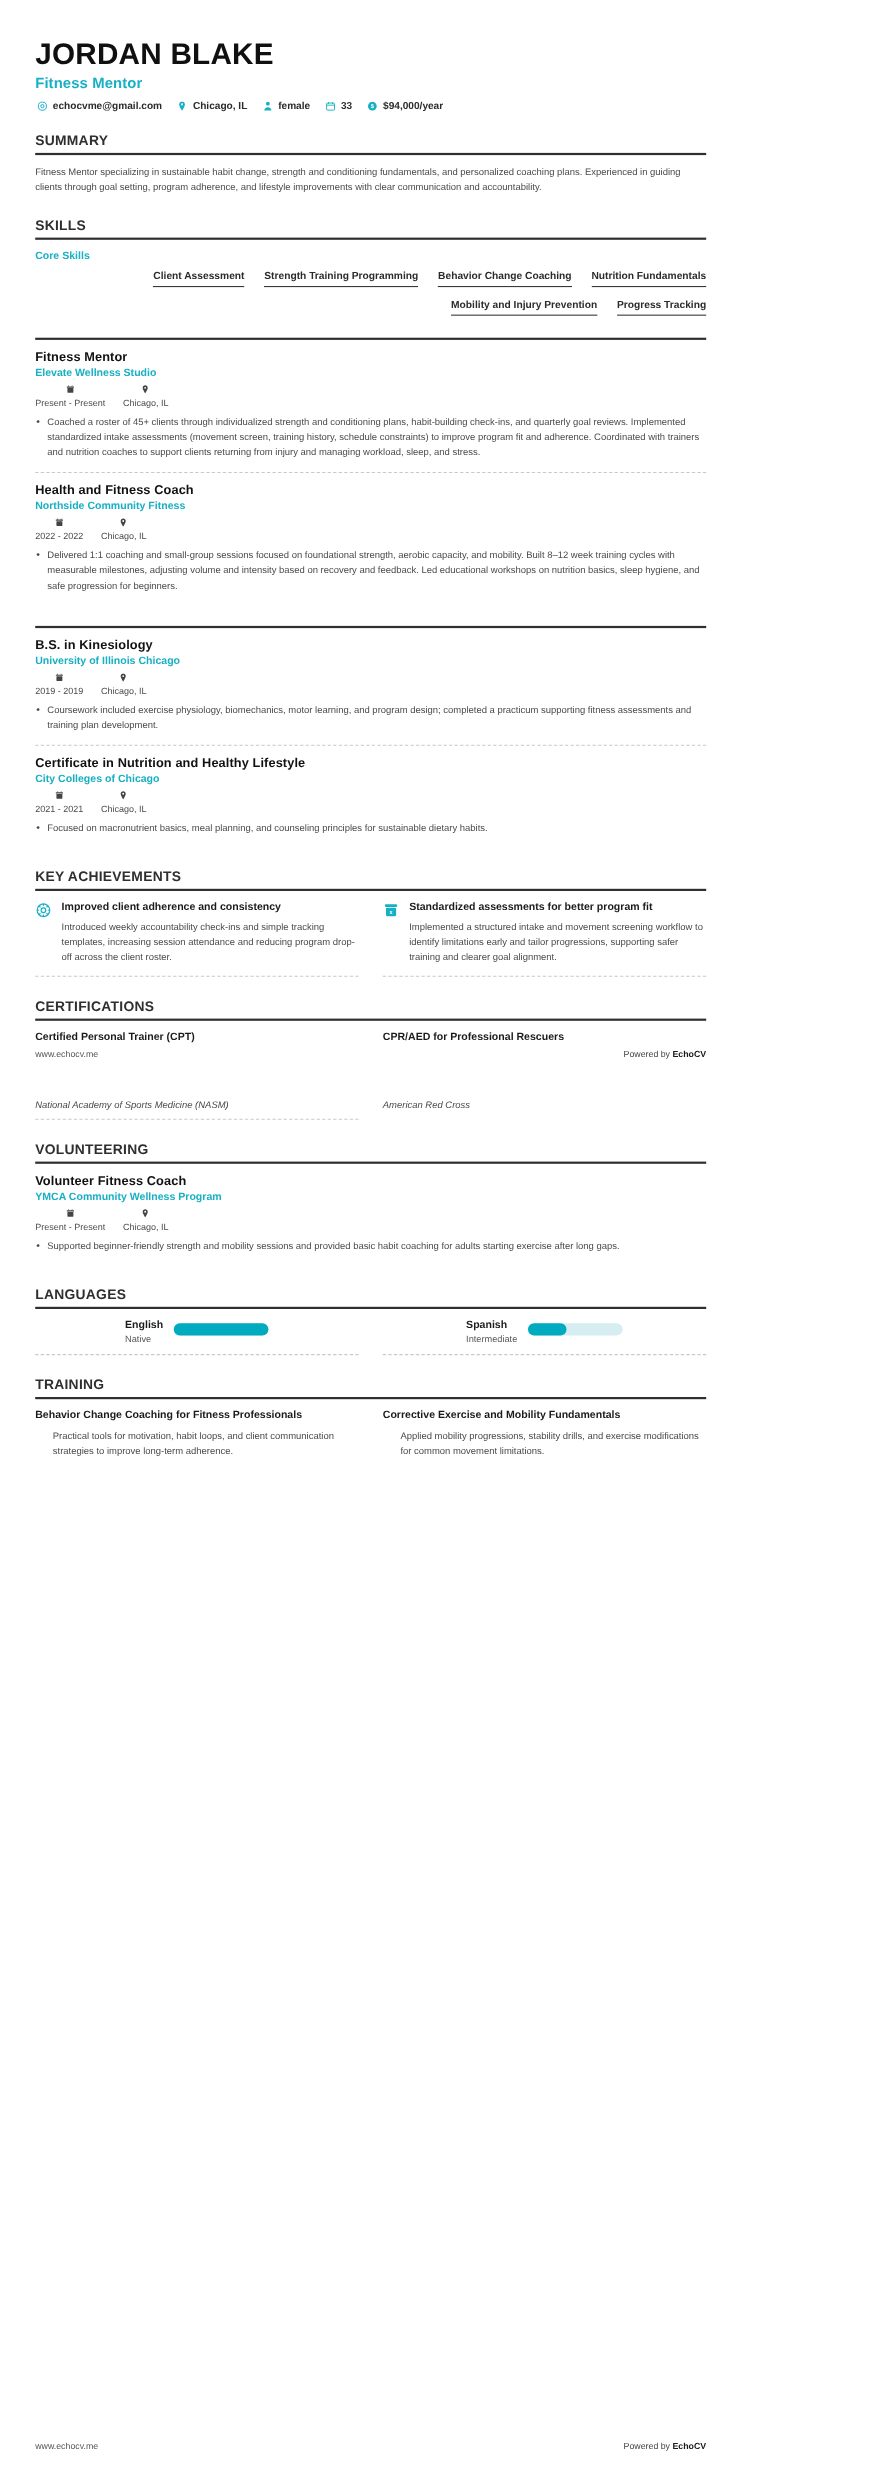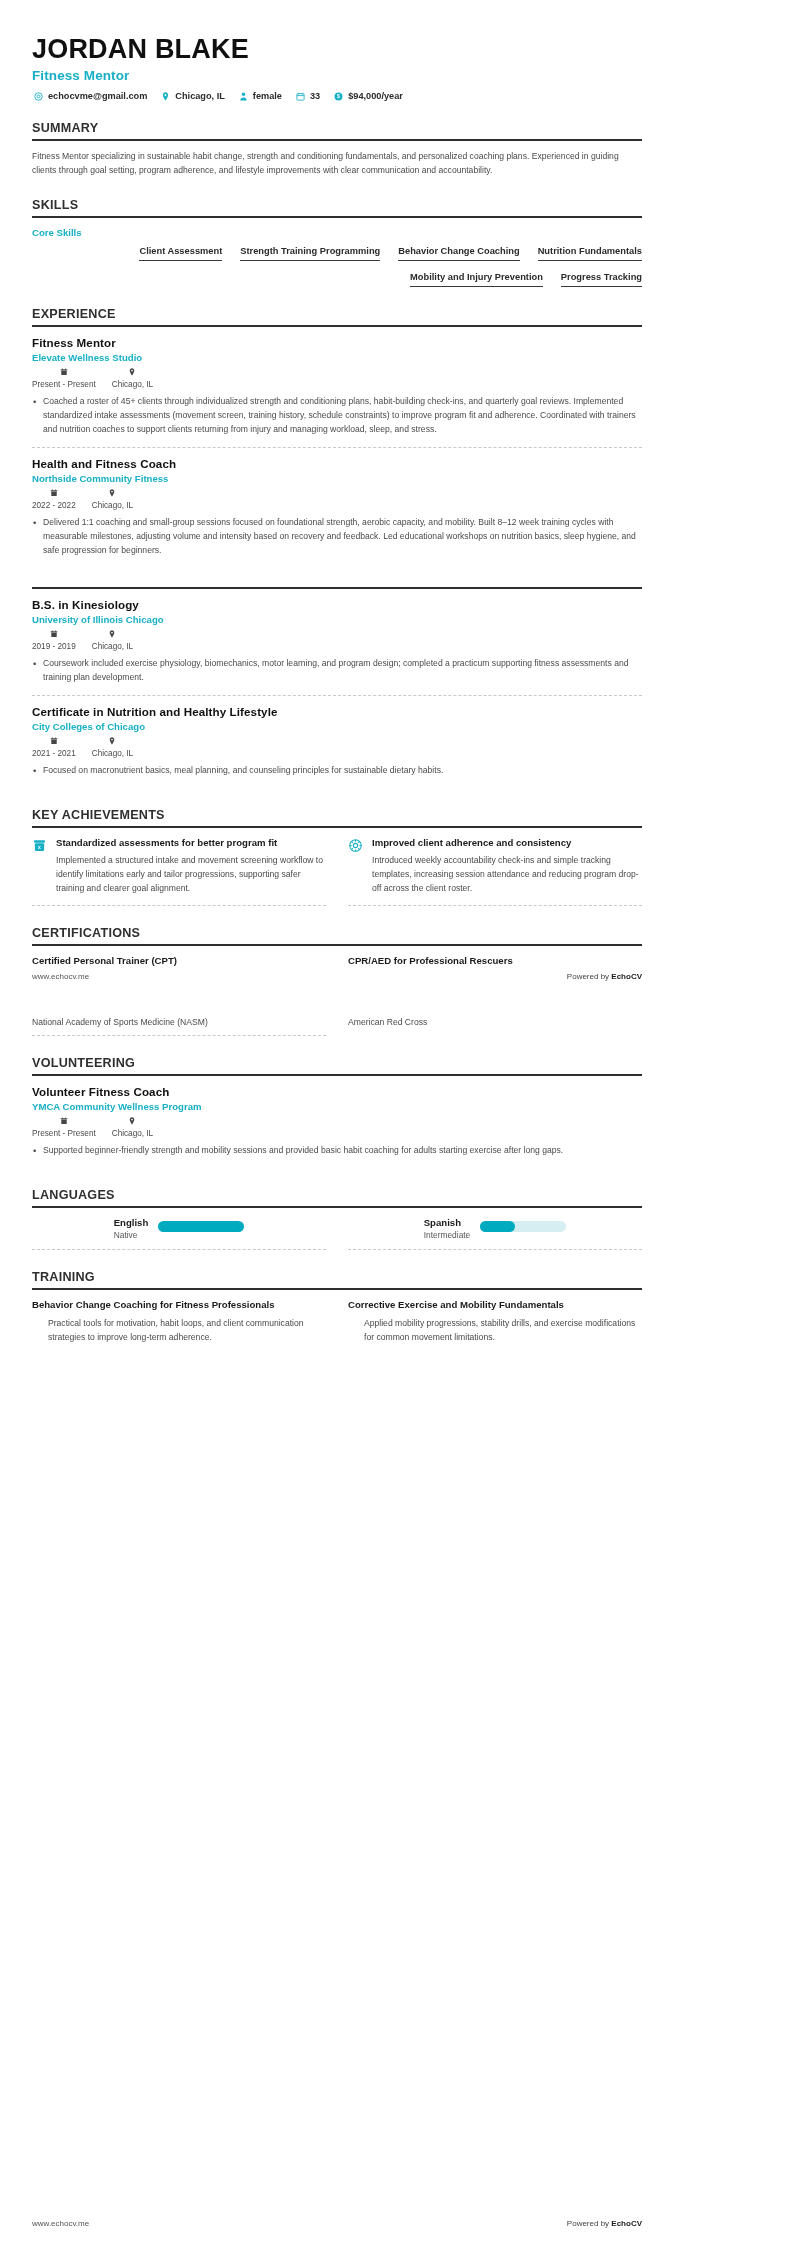--- a/index.html
+++ b/index.html
@@ -203,20 +203,21 @@
   }
   .cert-name {
     font-size: 9.6px;
     font-weight: 700;
     color: #1b1b1b;
   }
   .cert-issuer-row {
     display: grid;
     grid-template-columns: 1fr 1fr;
     column-gap: 22px;
+    font-style: italic;
   }
   .cert-issuer {
     font-size: 8.6px;
     color: #4a4a4a;
     padding-bottom: 8px;
   }
   .cert-issuer.dashed { border-bottom: 1px dashed #c9c9c9; }
 
   
   .page-footer {
@@ -382,21 +383,20 @@
         <span class="skill-chip">Client Assessment</span>
         <span class="skill-chip">Strength Training Programming</span>
         <span class="skill-chip">Behavior Change Coaching</span>
         <span class="skill-chip">Nutrition Fundamentals</span>
         <span class="skill-chip">Mobility and Injury Prevention</span>
         <span class="skill-chip">Progress Tracking</span>
       </div>
     </div>
 
     <div class="section">
-      <div class="section-title">EXPERIENCE</div>
       <div class="section-rule"></div>
 
       <div class="entry">
         <div class="entry-title">Fitness Mentor</div>
         <div class="entry-org">Elevate Wellness Studio</div>
         <div class="entry-meta">
           <span class="meta-item">
             <span class="mi">
               <svg viewBox="0 0 16 16" width="8" height="8" fill="currentColor">
                   <rect x="1.4" y="2.6" width="13.2" height="2.2" rx="0.6"></rect>
@@ -510,46 +510,46 @@
         <ul class="bullets">
           <li>Focused on macronutrient basics, meal planning, and counseling principles for sustainable dietary habits.</li>
         </ul>
       </div>
     </div>
 
     <div class="section">
       <div class="section-title">KEY ACHIEVEMENTS</div>
       <div class="section-rule"></div>
       <div class="ka-grid">
+
+        <div class="ka-item">
+          <span class="ka-icon">
+            <svg viewBox="0 0 24 24" fill="none" stroke="currentColor" stroke-width="1.7">
+              <circle cx="12" cy="12" r="9.2"></circle>
+              <circle cx="12" cy="12" r="3.4"></circle>
+              <path d="M12 2.8v3M12 18.2v3M2.8 12h3M18.2 12h3M5.5 5.5l2.1 2.1M16.4 16.4l2.1 2.1M18.5 5.5l-2.1 2.1M7.6 16.4l-2.1 2.1"></path>
+            </svg>
+          </span>
+          <div>
+            <div class="ka-title">Improved client adherence and consistency</div>
+            <div class="ka-desc">Introduced weekly accountability check-ins and simple tracking templates, increasing session attendance and reducing program drop-off across the client roster.</div>
+          </div>
+        </div>
 
         <div class="ka-item">
           <span class="ka-icon">
             <svg viewBox="0 0 24 24" fill="currentColor">
               <rect x="3.2" y="3.4" width="17.6" height="4" rx="1.2"></rect>
               <rect x="4.6" y="8.4" width="14.8" height="12.2" rx="1.6"></rect>
               <text x="12" y="17" font-size="8" font-family="Liberation Sans, sans-serif" font-weight="700" text-anchor="middle" fill="#ffffff">x</text>
             </svg>
           </span>
           <div>
             <div class="ka-title">Standardized assessments for better program fit</div>
             <div class="ka-desc">Implemented a structured intake and movement screening workflow to identify limitations early and tailor progressions, supporting safer training and clearer goal alignment.</div>
-          </div>
-        </div>
-
-        <div class="ka-item">
-          <span class="ka-icon">
-            <svg viewBox="0 0 24 24" fill="none" stroke="currentColor" stroke-width="1.7">
-              <circle cx="12" cy="12" r="9.2"></circle>
-              <circle cx="12" cy="12" r="3.4"></circle>
-              <path d="M12 2.8v3M12 18.2v3M2.8 12h3M18.2 12h3M5.5 5.5l2.1 2.1M16.4 16.4l2.1 2.1M18.5 5.5l-2.1 2.1M7.6 16.4l-2.1 2.1"></path>
-            </svg>
-          </span>
-          <div>
-            <div class="ka-title">Improved client adherence and consistency</div>
-            <div class="ka-desc">Introduced weekly accountability check-ins and simple tracking templates, increasing session attendance and reducing program drop-off across the client roster.</div>
           </div>
         </div>
 
       </div>
     </div>
 
     <div class="section">
       <div class="section-title">CERTIFICATIONS</div>
       <div class="section-rule"></div>
       <div class="cert-grid">

